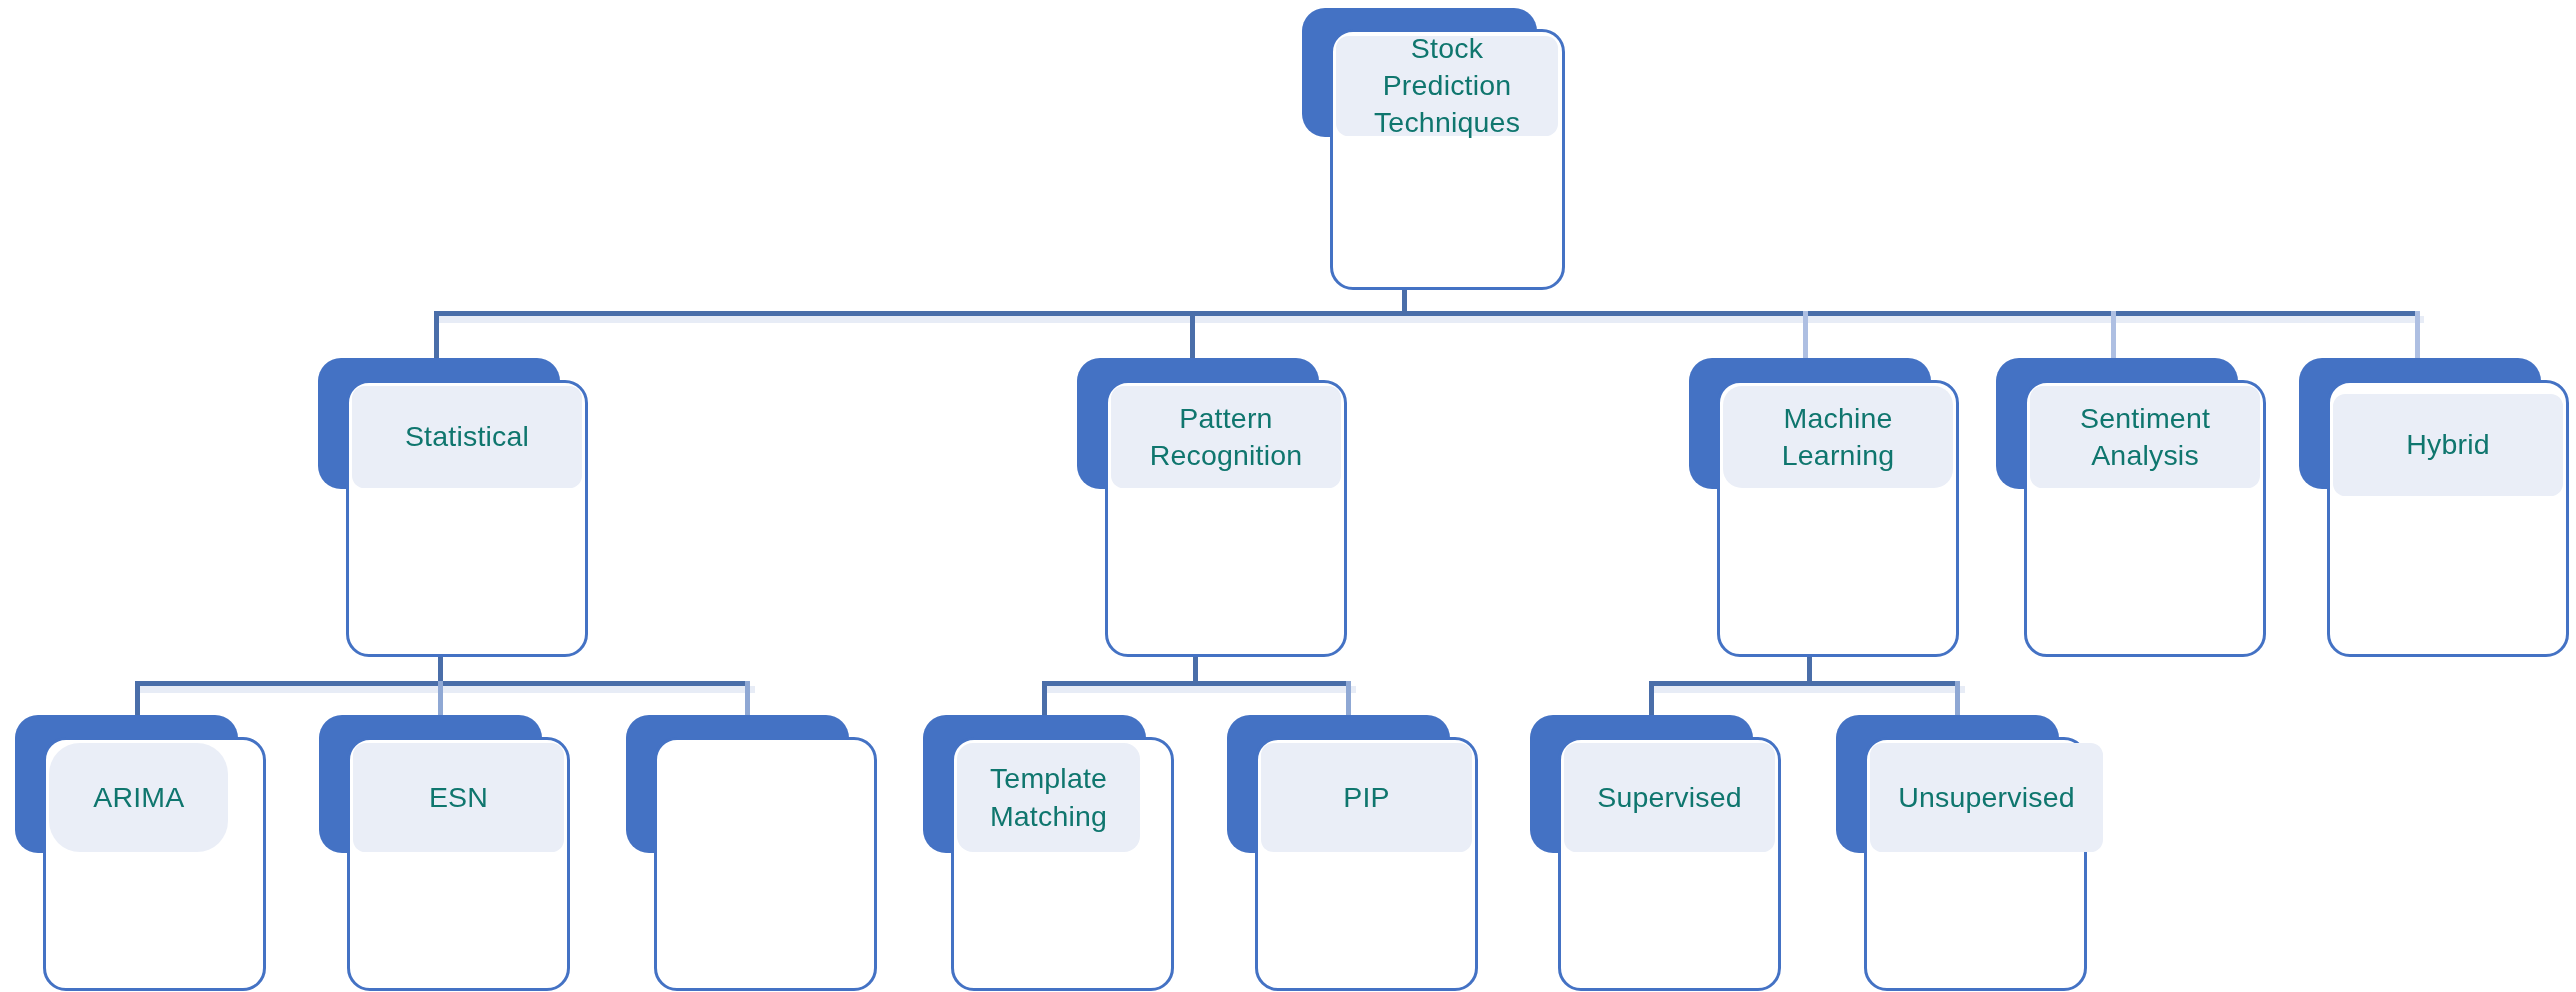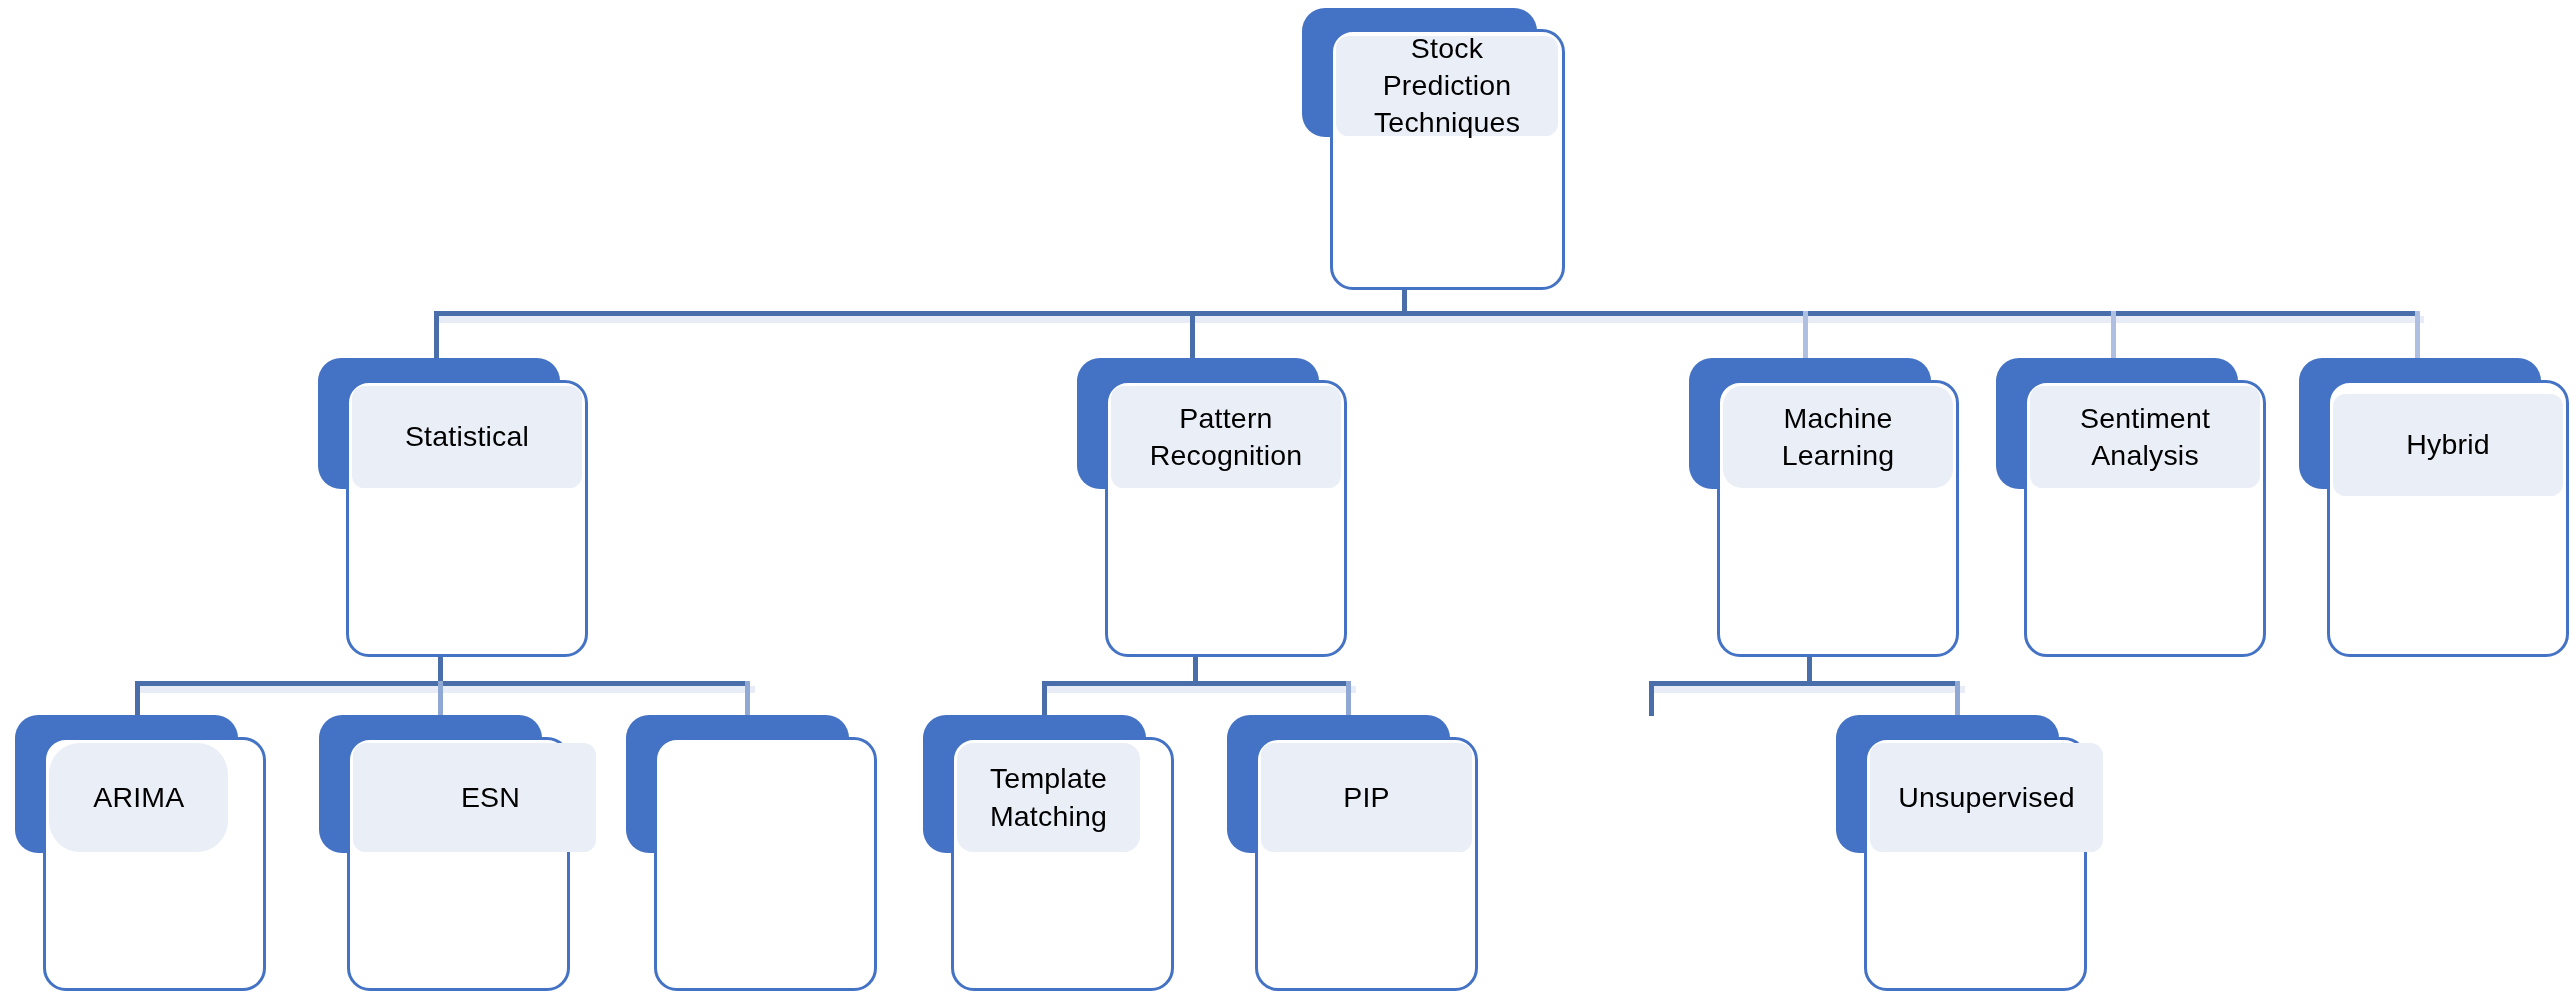--- a/index.html
+++ b/index.html
@@ -56,21 +56,21 @@
     position:absolute;
     background:#eaeef7;
     border-radius:12.3px;
     z-index:3;
     display:flex;
     align-items:center;
     justify-content:center;
     text-align:center;
   }
   .node .label{
-    color:#000000;
+    color:#0f766e;
     font-size:28.5px;
     line-height:1.30;
     letter-spacing:0.2px;
     white-space:pre-line;
     padding:0 4.6px;
   }
   .node.root .label{font-size:28.5px;}
 </style>
 </head>
 <body>
@@ -160,21 +160,21 @@
     <div class="shadow" style="left:0; top:0; width:223px; height:138px;"></div>
     <div class="card" style="left:28px; top:21.5px; width:223px; height:254px;"></div>
     <div class="inner" style="left:34px; top:28px; width:179px; height:109px;border-radius:31px;">
       <span class="label">ARIMA</span>
     </div>
   </div>
 
   <div class="node" style="left:319px; top:715px; width:254px; height:278px;">
     <div class="shadow" style="left:0; top:0; width:223px; height:138px;"></div>
     <div class="card" style="left:28px; top:21.5px; width:223px; height:254px;"></div>
-    <div class="inner" style="left:34px; top:28px; width:211px; height:109px;padding-left:32px;">
+    <div class="inner" style="left:34px; top:28px; width:211px; height:109px;">
       <span class="label">ESN</span>
     </div>
   </div>
 
   <div class="node" style="left:626px; top:715px; width:254px; height:278px;">
     <div class="shadow" style="left:0; top:0; width:223px; height:138px;"></div>
     <div class="card" style="left:28px; top:21.5px; width:223px; height:254px;"></div>
   </div>
 
   <div class="node" style="left:923px; top:715px; width:254px; height:278px;">
@@ -187,20 +187,27 @@
   </div>
 
   <div class="node" style="left:1227px; top:715px; width:254px; height:278px;">
     <div class="shadow" style="left:0; top:0; width:223px; height:138px;"></div>
     <div class="card" style="left:28px; top:21.5px; width:223px; height:254px;"></div>
     <div class="inner" style="left:34px; top:28px; width:211px; height:109px;">
       <span class="label">PIP</span>
     </div>
   </div>
 
+  <div class="node" style="left:1530px; top:715px; width:254px; height:278px;">
+    <div class="shadow" style="left:0; top:0; width:223px; height:138px;"></div>
+    <div class="card" style="left:28px; top:21.5px; width:223px; height:254px;"></div>
+    <div class="inner" style="left:34px; top:28px; width:211px; height:109px;">
+      <span class="label">Supervised</span>
+    </div>
+  </div>
 
   <div class="node" style="left:1836px; top:715px; width:254px; height:278px;">
     <div class="shadow" style="left:0; top:0; width:223px; height:138px;"></div>
     <div class="card" style="left:28px; top:21.5px; width:223px; height:254px;"></div>
     <div class="inner" style="left:34px; top:28px; width:233px; height:109px;">
       <span class="label">Unsupervised</span>
     </div>
   </div>
 
 </div>

